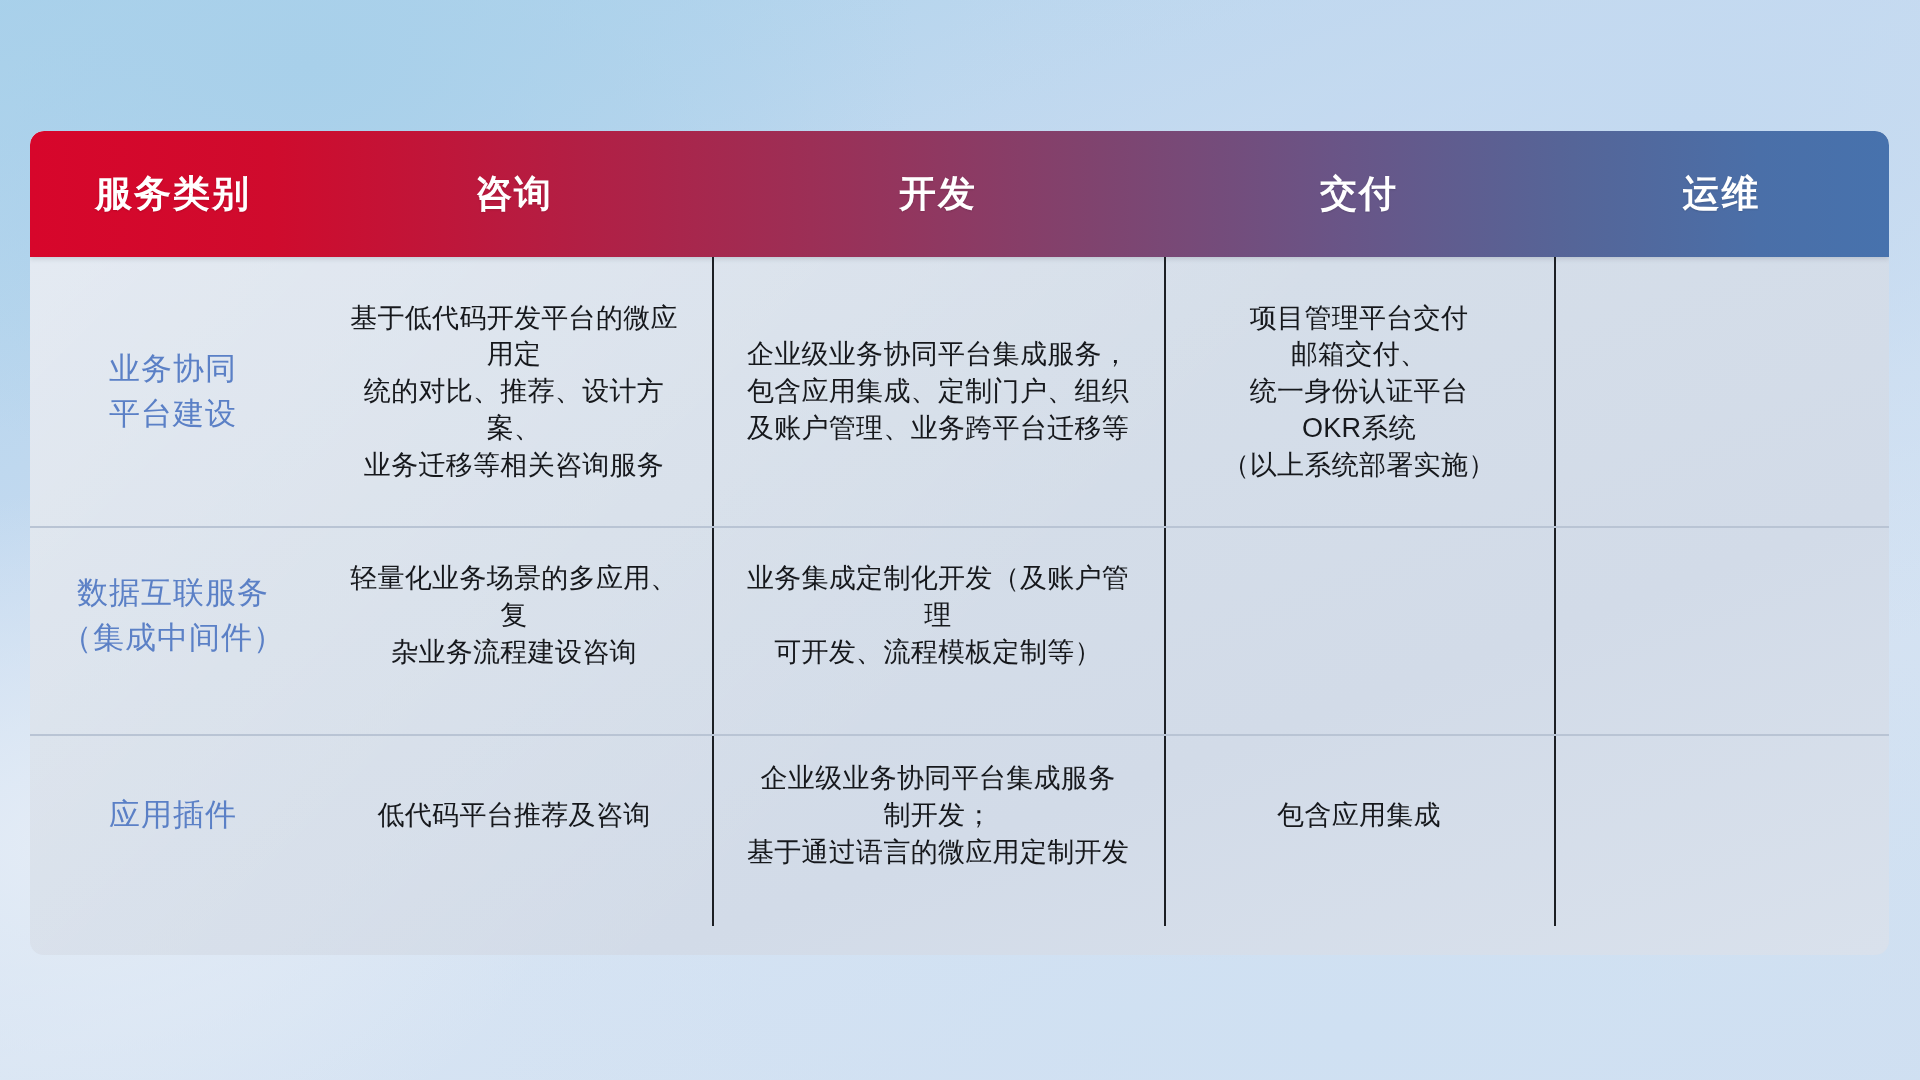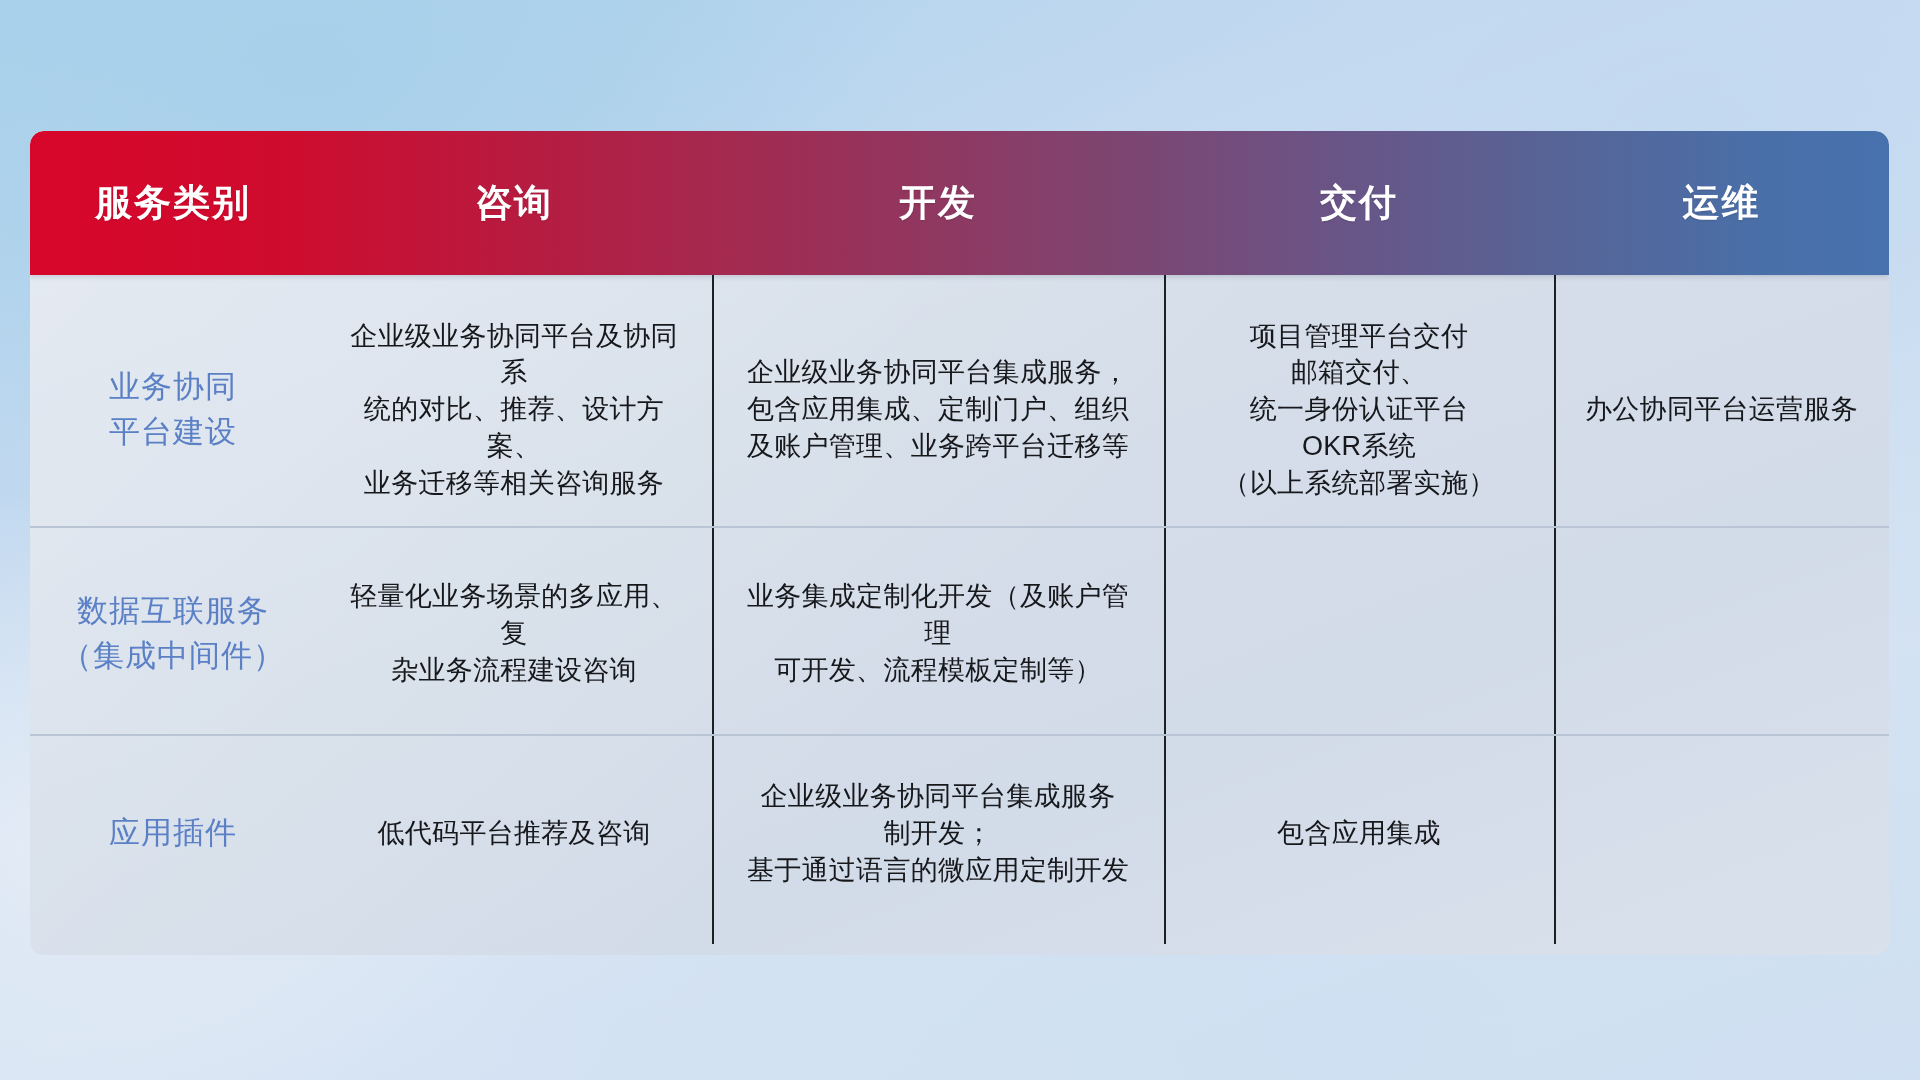--- a/index.html
+++ b/index.html
@@ -46,21 +46,21 @@
     border-radius: 14px;
     background:
       linear-gradient(135deg, rgba(255,255,255,.30) 0%, rgba(255,255,255,0) 55%),
       linear-gradient(160deg, #dbe3ee 0%, #d5dee9 40%, #d2dbe8 70%, #d9e1ec 100%);
     overflow: hidden;
   }
 
   
   .thead {
     display: flex;
-    height: 144px;
+    height: 126px;
     border-radius: 14px 14px 0 0;
     background: linear-gradient(90deg,
         #d7062b 0%,
         #cf0b2d 13%,
         #b51d42 28%,
         #9c2f56 42%,
         #80436e 57%,
         #6a5486 70%,
         #556598 83%,
         #4a6fa8 93%,
@@ -152,32 +152,31 @@
     <div class="th c2">开发</div>
     <div class="th c3">交付</div>
     <div class="th c4">运维</div>
   </div>
 
   <div class="tbody">
 
     <div class="tr r1">
       <div class="td label c0">业务协同
 平台建设</div>
-      <div class="td c1">企业级业务协同平台及协同系
+      <div class="td c1">基于低代码开发平台的微应用定
 统的对比、推荐、设计方案、
 业务迁移等相关咨询服务</div>
       <div class="td c2">企业级业务协同平台集成服务，
 包含应用集成、定制门户、组织
 及账户管理、业务跨平台迁移等</div>
       <div class="td c3">项目管理平台交付
 邮箱交付、
 统一身份认证平台
 OKR系统
 （以上系统部署实施）</div>
-      <div class="td c4">办公协同平台运营服务</div>
       <div class="vline v2"></div>
       <div class="vline v3"></div>
       <div class="vline v4"></div>
     </div>
 
     <div class="tr r2">
       <div class="td label c0">数据互联服务
 （集成中间件）</div>
       <div class="td c1">轻量化业务场景的多应用、复
 杂业务流程建设咨询</div>

